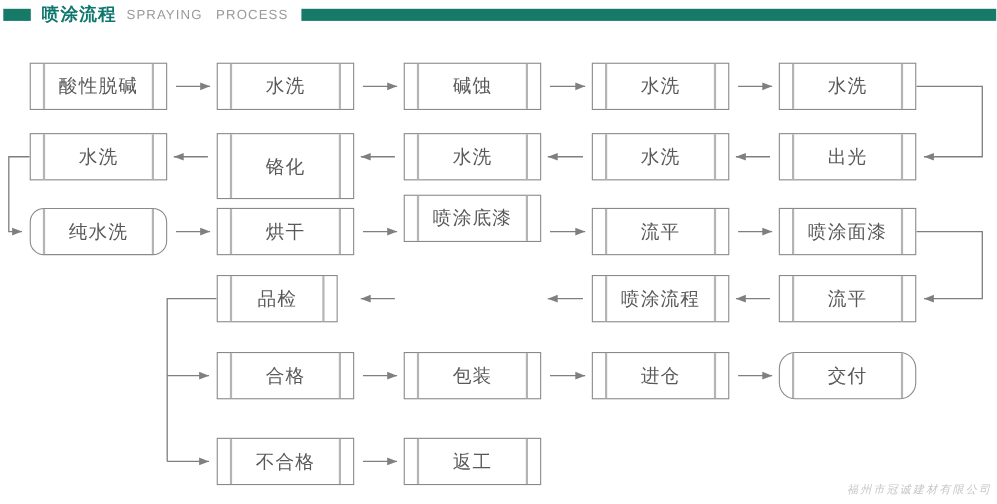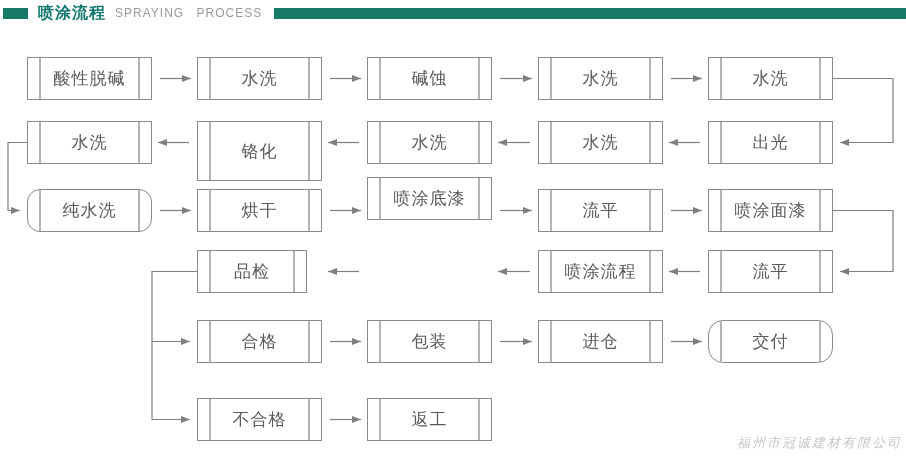--- a/index.html
+++ b/index.html
@@ -16,21 +16,21 @@
   .rule{flex:1;height:11px;margin-left:12px;background:var(--accent);}
   .flowchart{position:absolute;top:0;left:0;width:906px;height:458px;}
   .flowchart svg{position:absolute;top:0;left:0;}
   .node{position:absolute;box-sizing:border-box;background:#fff;border:1px solid var(--border-c);
         display:flex;align-items:center;justify-content:center;}
   .node::before,.node::after{content:"";position:absolute;top:0;bottom:0;width:2px;background:var(--inner-c);}
   .node::before{left:11px;}
   .node::after{right:11px;}
   .node-label{font-size:17px;color:var(--label-c);letter-spacing:1px;white-space:nowrap;}
   .watermark{position:absolute;right:4px;bottom:6px;font-family:"Liberation Serif",serif;
-             font-style:italic;font-size:13px;color:#c6c6c6;letter-spacing:2px;white-space:nowrap;}
+             font-style:italic;font-size:10px;color:#c6c6c6;letter-spacing:2px;white-space:nowrap;}
 </style>
 </head>
 <body>
 
 <div class="page">
   <div class="header">
     <span class="badge"></span>
     <span class="title-cn">喷涂流程</span>
     <span class="title-en">SPRAYING PROCESS</span>
     <span class="rule"></span>

